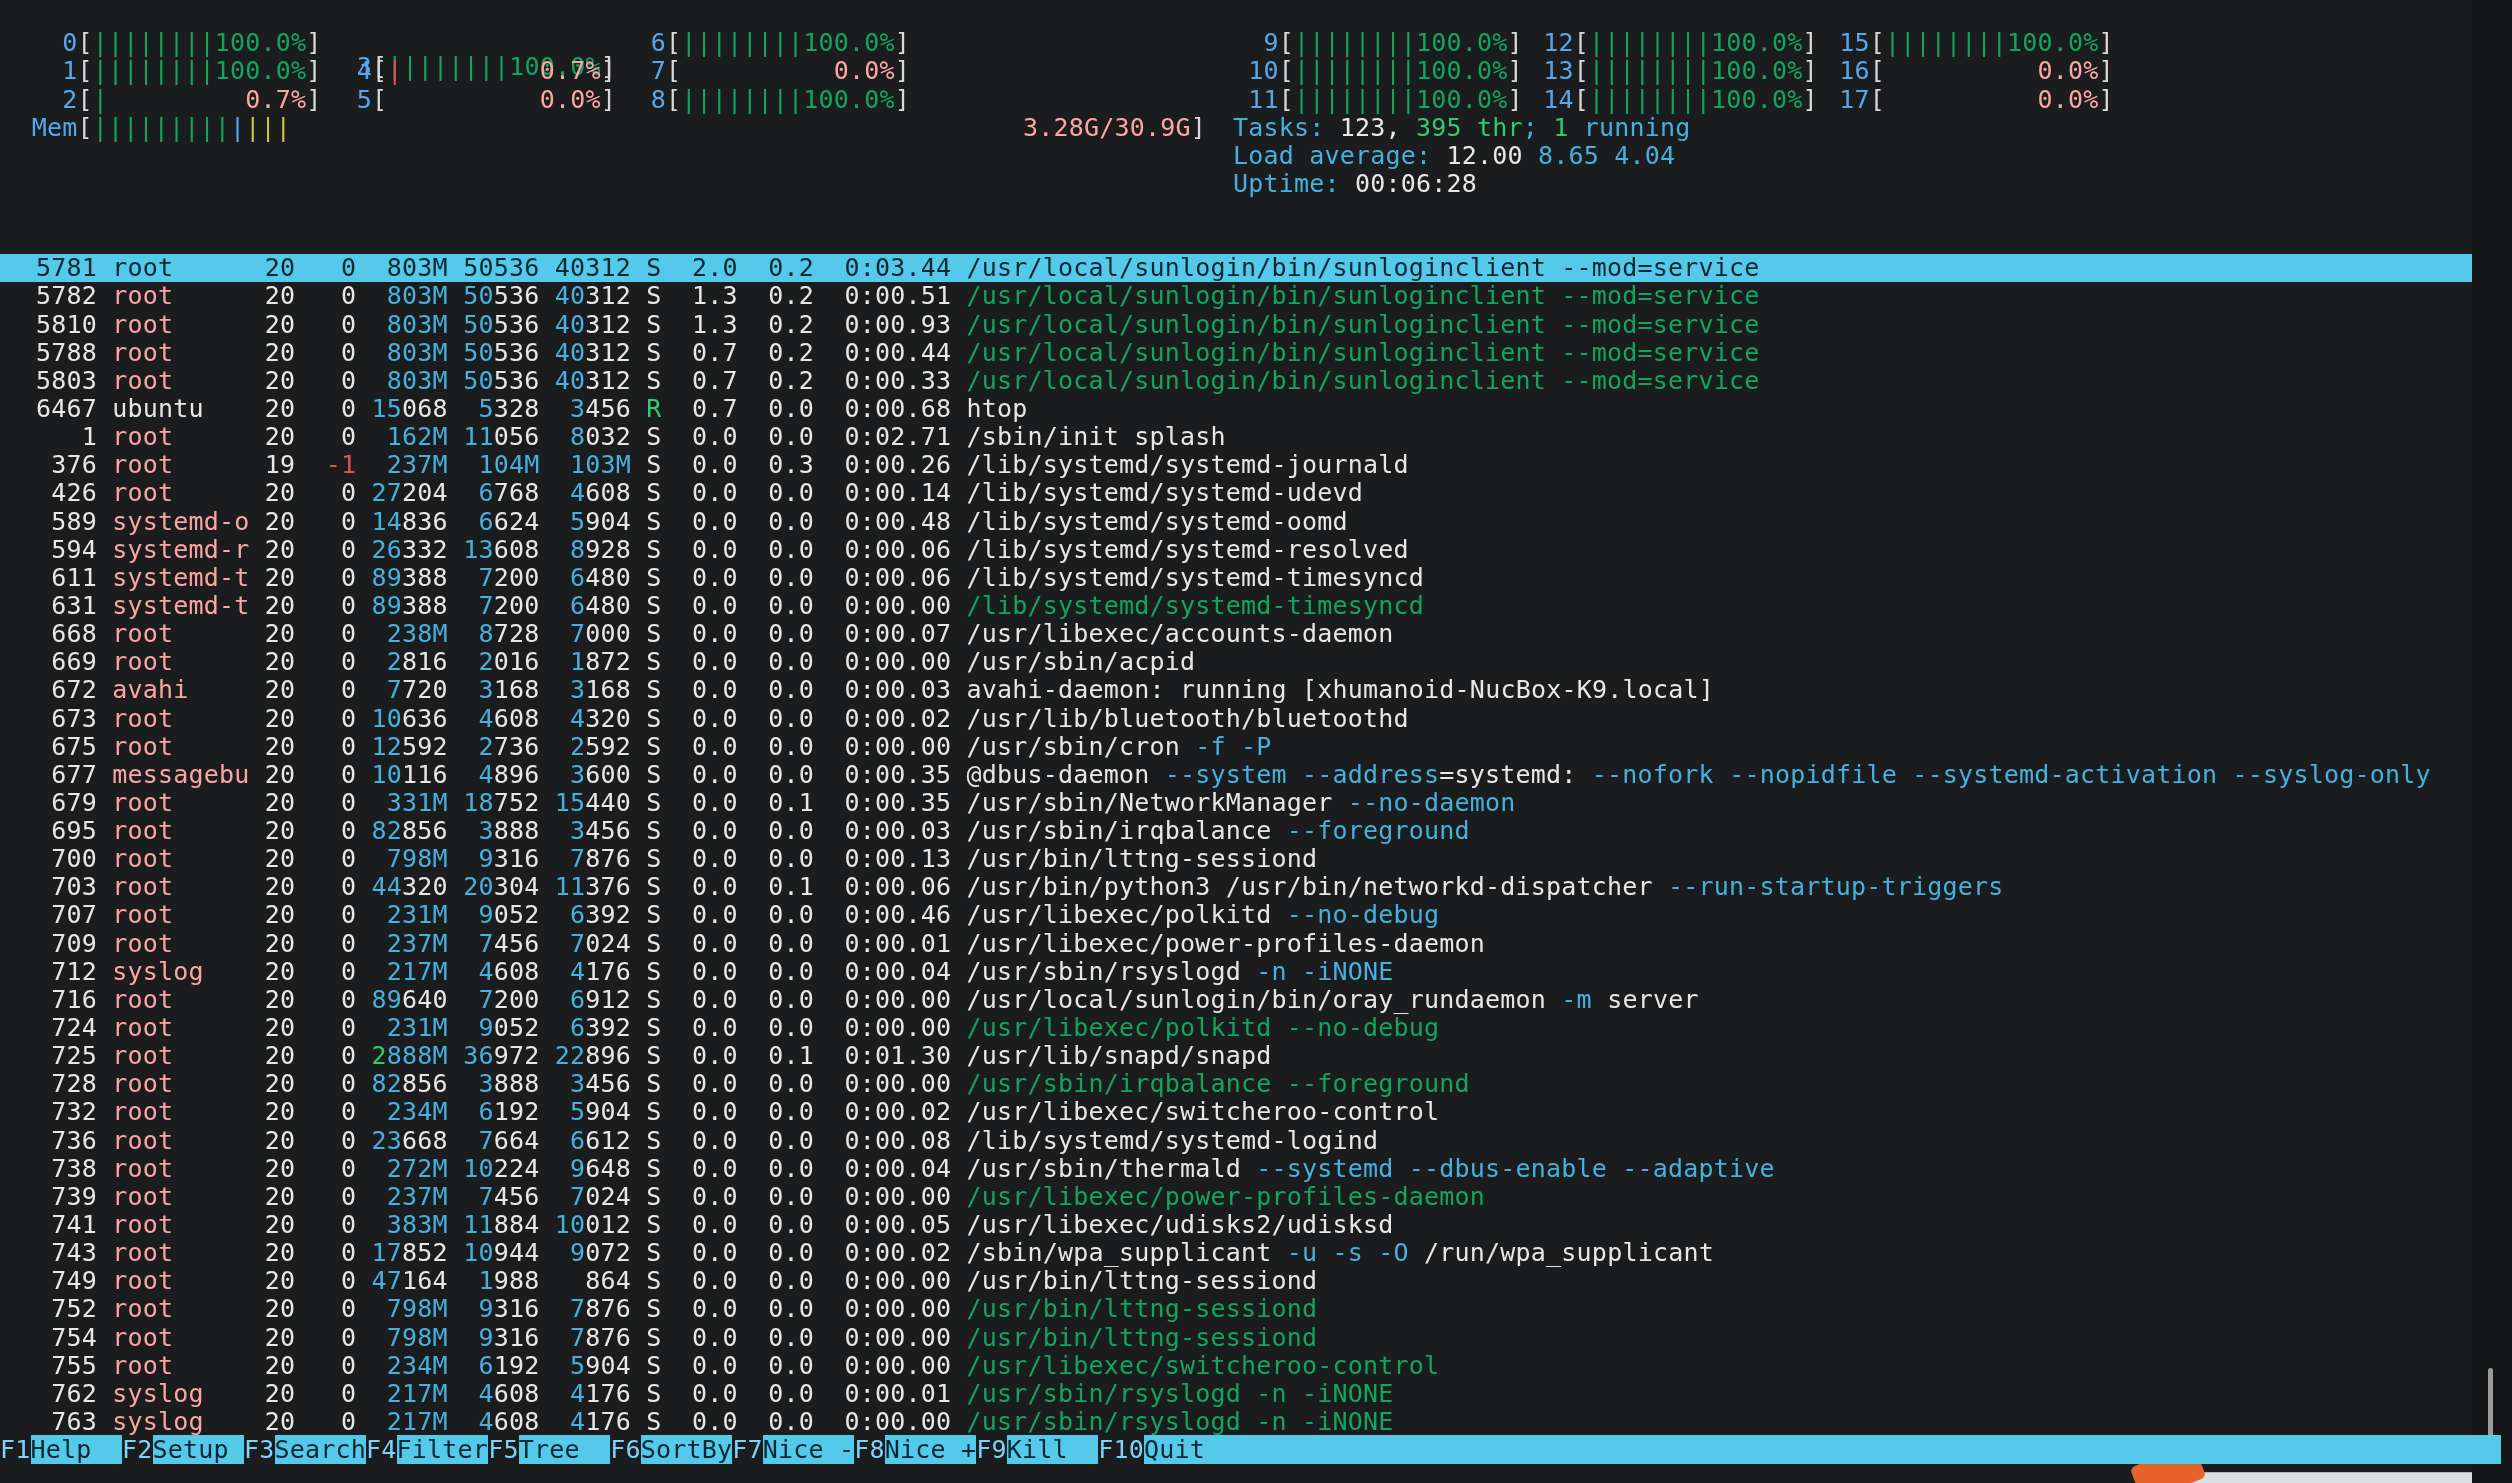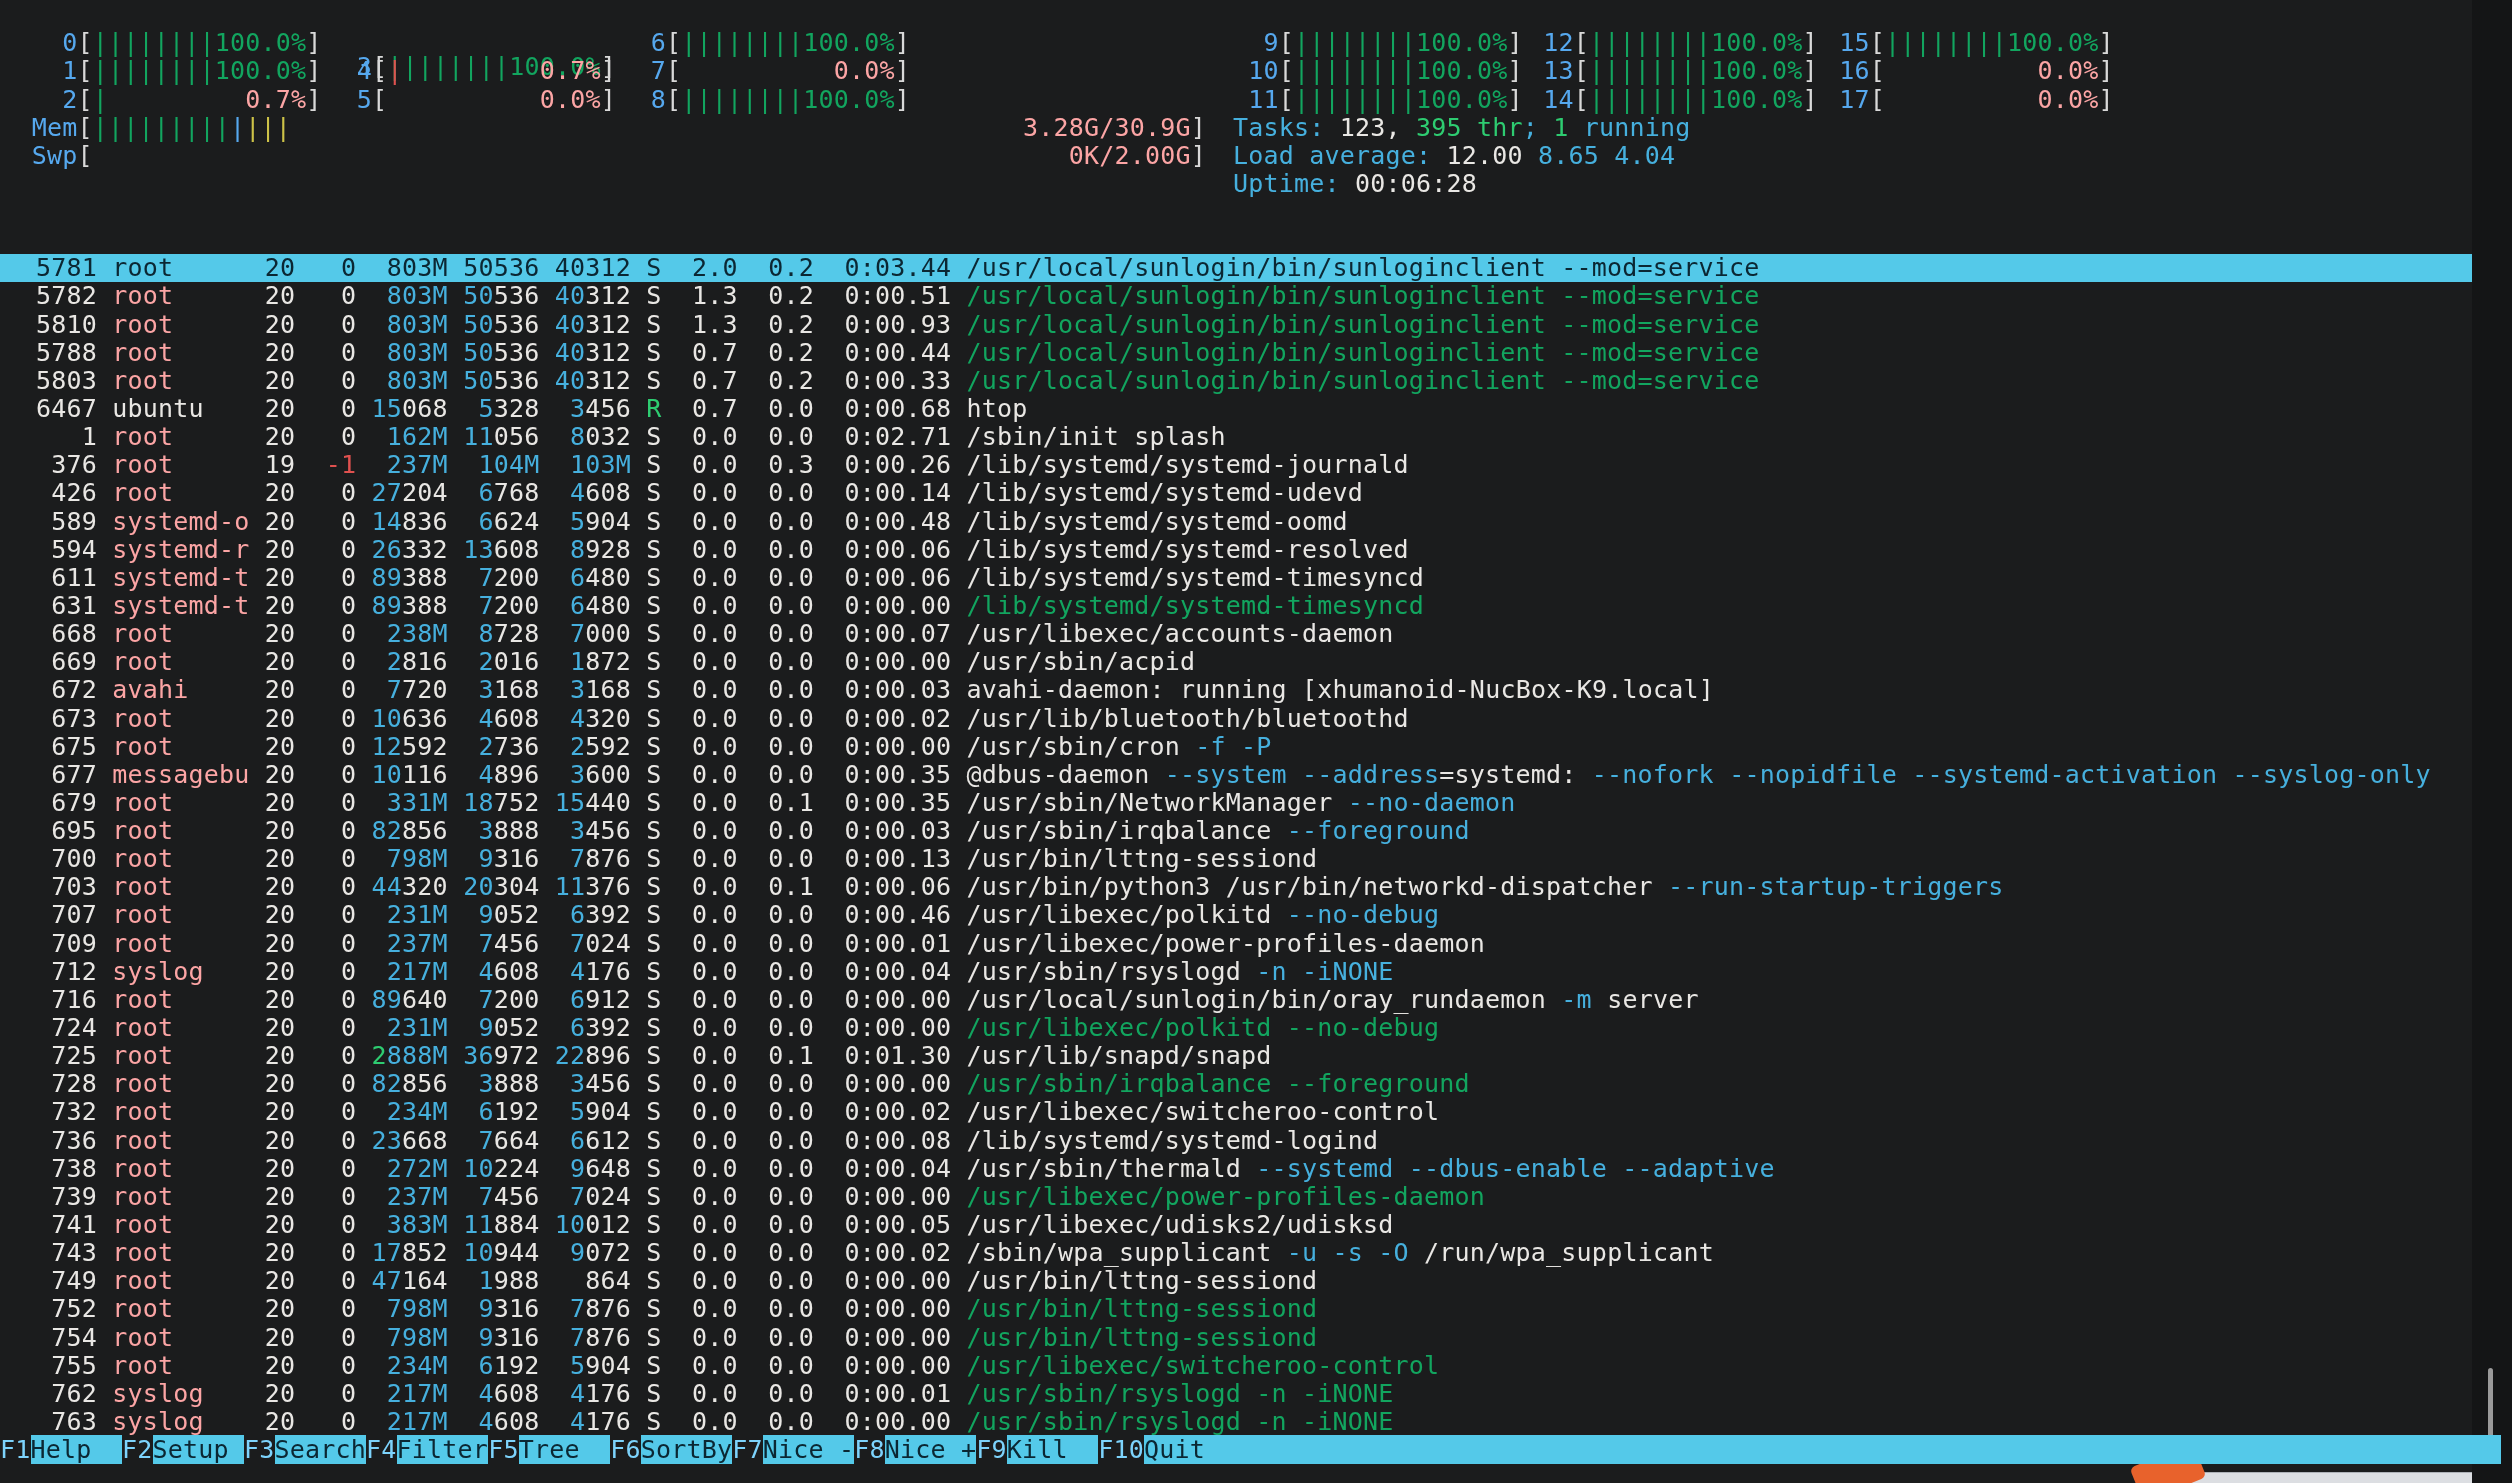--- a/index.html
+++ b/index.html
@@ -47,21 +47,20 @@
     <div class="tline" style="left: 1233px; top: 29px;"><span class="c-blue">  9</span><span class="c-brk">[</span><span class="c-green">||||||||</span><span class="c-green">100.0%</span><span class="c-brk">]</span></div>
     <div class="tline" style="left: 1233px; top: 57px;"><span class="c-blue"> 10</span><span class="c-brk">[</span><span class="c-green">||||||||</span><span class="c-green">100.0%</span><span class="c-brk">]</span></div>
     <div class="tline" style="left: 1233px; top: 86px;"><span class="c-blue"> 11</span><span class="c-brk">[</span><span class="c-green">||||||||</span><span class="c-green">100.0%</span><span class="c-brk">]</span></div>
     <div class="tline" style="left: 1528px; top: 29px;"><span class="c-blue"> 12</span><span class="c-brk">[</span><span class="c-green">||||||||</span><span class="c-green">100.0%</span><span class="c-brk">]</span></div>
     <div class="tline" style="left: 1528px; top: 57px;"><span class="c-blue"> 13</span><span class="c-brk">[</span><span class="c-green">||||||||</span><span class="c-green">100.0%</span><span class="c-brk">]</span></div>
     <div class="tline" style="left: 1528px; top: 86px;"><span class="c-blue"> 14</span><span class="c-brk">[</span><span class="c-green">||||||||</span><span class="c-green">100.0%</span><span class="c-brk">]</span></div>
     <div class="tline" style="left: 1824px; top: 29px;"><span class="c-blue"> 15</span><span class="c-brk">[</span><span class="c-green">||||||||</span><span class="c-green">100.0%</span><span class="c-brk">]</span></div>
     <div class="tline" style="left: 1824px; top: 57px;"><span class="c-blue"> 16</span><span class="c-brk">[</span><span class="c-gray">          0.0%</span><span class="c-brk">]</span></div>
     <div class="tline" style="left: 1824px; top: 86px;"><span class="c-blue"> 17</span><span class="c-brk">[</span><span class="c-gray">          0.0%</span><span class="c-brk">]</span></div>
     <div class="tline" style="left: 16.4px; top: 114px;"><span class="c-blue"> Mem</span><span class="c-brk">[</span><span class="c-green">|||||||||</span><span class="c-blue">|</span><span class="c-yellow">|||</span><span class="c-gray">                                                3.28G/30.9G</span><span class="c-brk">]</span></div>
-    <div class="tline" style="left: 16.4px; top: 142px;"><span class="c-blue"> Swp</span><span class="c-brk">[</span><span class="c-gray">                                                                0K/2.00G</span><span class="c-brk">]</span></div>
     <div class="tline" style="left: 1233px; top: 114px;"><span class="c-cyan">Tasks: </span><span class="c-white">123, </span><span class="c-bgreen">395 thr</span><span class="c-cyan">; </span><span class="c-bgreen">1</span><span class="c-cyan"> running</span></div>
     <div class="tline" style="left: 1233px; top: 142px;"><span class="c-cyan">Load average: </span><span class="c-white">12.00 </span><span class="c-cyan">8.65 4.04</span></div>
     <div class="tline" style="left: 1233px; top: 170px;"><span class="c-cyan">Uptime: </span><span class="c-white">00:06:28</span></div>
     <div class="row selected" style="top: 254px;"><span class="c-white">  5781 </span><span class="c-gray">root     </span><span class="c-white"> 20 </span><span class="c-white">  0</span><span> </span><span> </span><span class="c-cyan">803M</span><span> </span><span class="c-cyan">50</span><span class="c-white">536</span><span> </span><span class="c-cyan">40</span><span class="c-white">312</span><span> </span><span class="c-white">S</span><span class="c-white">  2.0  0.2  0:03.44 </span><span class="c-white">/usr/local/sunlogin/bin/sunloginclient</span><span class="c-cyan"> --mod</span><span class="c-white">=service</span></div>
     <div class="row" style="top: 282px;"><span class="c-white">  5782 </span><span class="c-gray">root     </span><span class="c-white"> 20 </span><span class="c-white">  0</span><span> </span><span> </span><span class="c-cyan">803M</span><span> </span><span class="c-cyan">50</span><span class="c-white">536</span><span> </span><span class="c-cyan">40</span><span class="c-white">312</span><span> </span><span class="c-white">S</span><span class="c-white">  1.3  0.2  0:00.51 </span><span class="c-green">/usr/local/sunlogin/bin/sunloginclient --mod=service</span></div>
     <div class="row" style="top: 311px;"><span class="c-white">  5810 </span><span class="c-gray">root     </span><span class="c-white"> 20 </span><span class="c-white">  0</span><span> </span><span> </span><span class="c-cyan">803M</span><span> </span><span class="c-cyan">50</span><span class="c-white">536</span><span> </span><span class="c-cyan">40</span><span class="c-white">312</span><span> </span><span class="c-white">S</span><span class="c-white">  1.3  0.2  0:00.93 </span><span class="c-green">/usr/local/sunlogin/bin/sunloginclient --mod=service</span></div>
     <div class="row" style="top: 339px;"><span class="c-white">  5788 </span><span class="c-gray">root     </span><span class="c-white"> 20 </span><span class="c-white">  0</span><span> </span><span> </span><span class="c-cyan">803M</span><span> </span><span class="c-cyan">50</span><span class="c-white">536</span><span> </span><span class="c-cyan">40</span><span class="c-white">312</span><span> </span><span class="c-white">S</span><span class="c-white">  0.7  0.2  0:00.44 </span><span class="c-green">/usr/local/sunlogin/bin/sunloginclient --mod=service</span></div>
     <div class="row" style="top: 367px;"><span class="c-white">  5803 </span><span class="c-gray">root     </span><span class="c-white"> 20 </span><span class="c-white">  0</span><span> </span><span> </span><span class="c-cyan">803M</span><span> </span><span class="c-cyan">50</span><span class="c-white">536</span><span> </span><span class="c-cyan">40</span><span class="c-white">312</span><span> </span><span class="c-white">S</span><span class="c-white">  0.7  0.2  0:00.33 </span><span class="c-green">/usr/local/sunlogin/bin/sunloginclient --mod=service</span></div>
     <div class="row" style="top: 395px;"><span class="c-white">  6467 </span><span class="c-white">ubuntu   </span><span class="c-white"> 20 </span><span class="c-white">  0</span><span> </span><span class="c-cyan">15</span><span class="c-white">068</span><span> </span><span> </span><span class="c-cyan">5</span><span class="c-white">328</span><span> </span><span> </span><span class="c-cyan">3</span><span class="c-white">456</span><span> </span><span class="c-bgreen">R</span><span class="c-white">  0.7  0.0  0:00.68 </span><span class="c-white">htop</span></div>
     <div class="row" style="top: 423px;"><span class="c-white">     1 </span><span class="c-gray">root     </span><span class="c-white"> 20 </span><span class="c-white">  0</span><span> </span><span> </span><span class="c-cyan">162M</span><span> </span><span class="c-cyan">11</span><span class="c-white">056</span><span> </span><span> </span><span class="c-cyan">8</span><span class="c-white">032</span><span> </span><span class="c-white">S</span><span class="c-white">  0.0  0.0  0:02.71 </span><span class="c-white">/sbin/init</span><span class="c-white"> splash</span></div>

